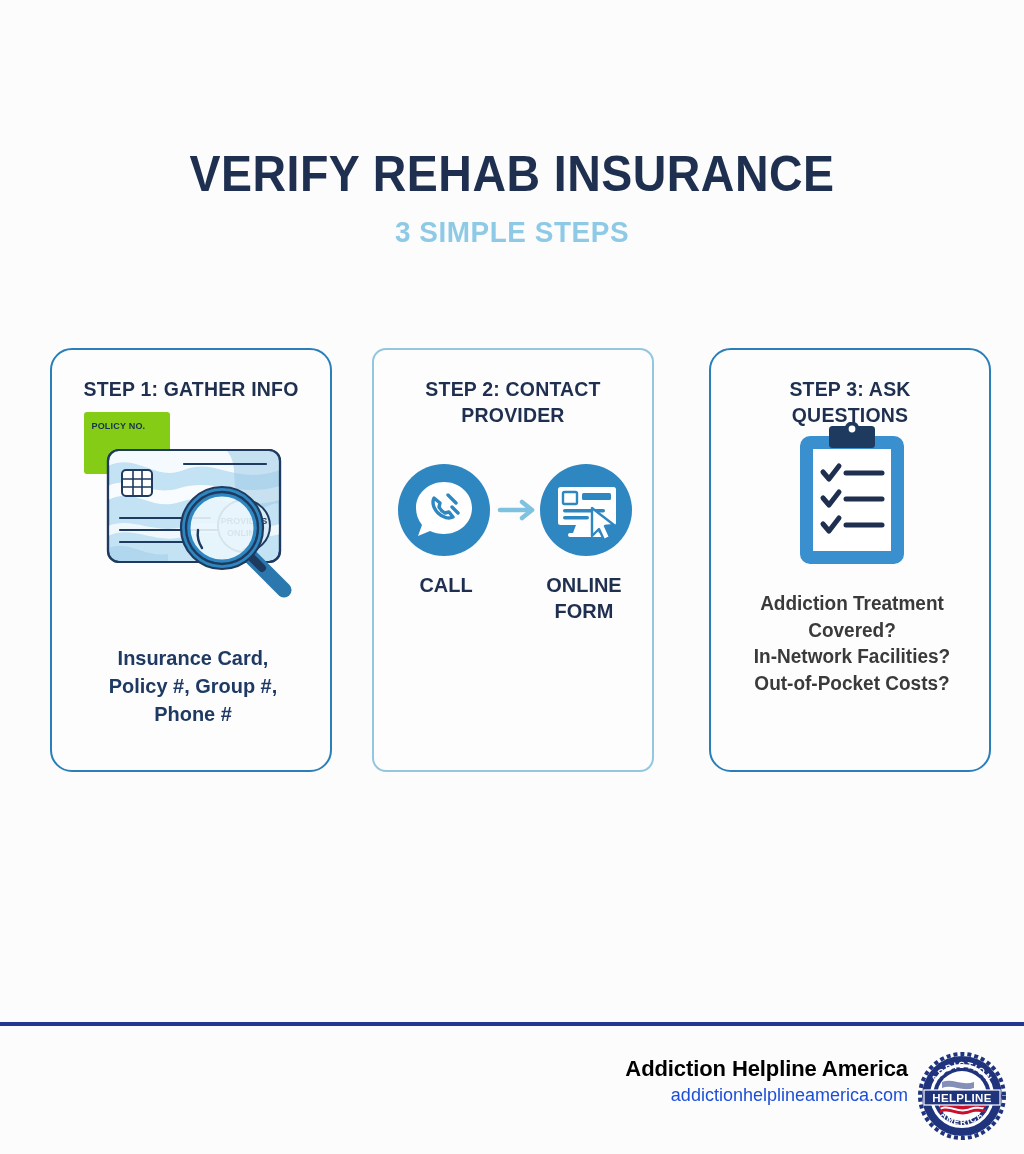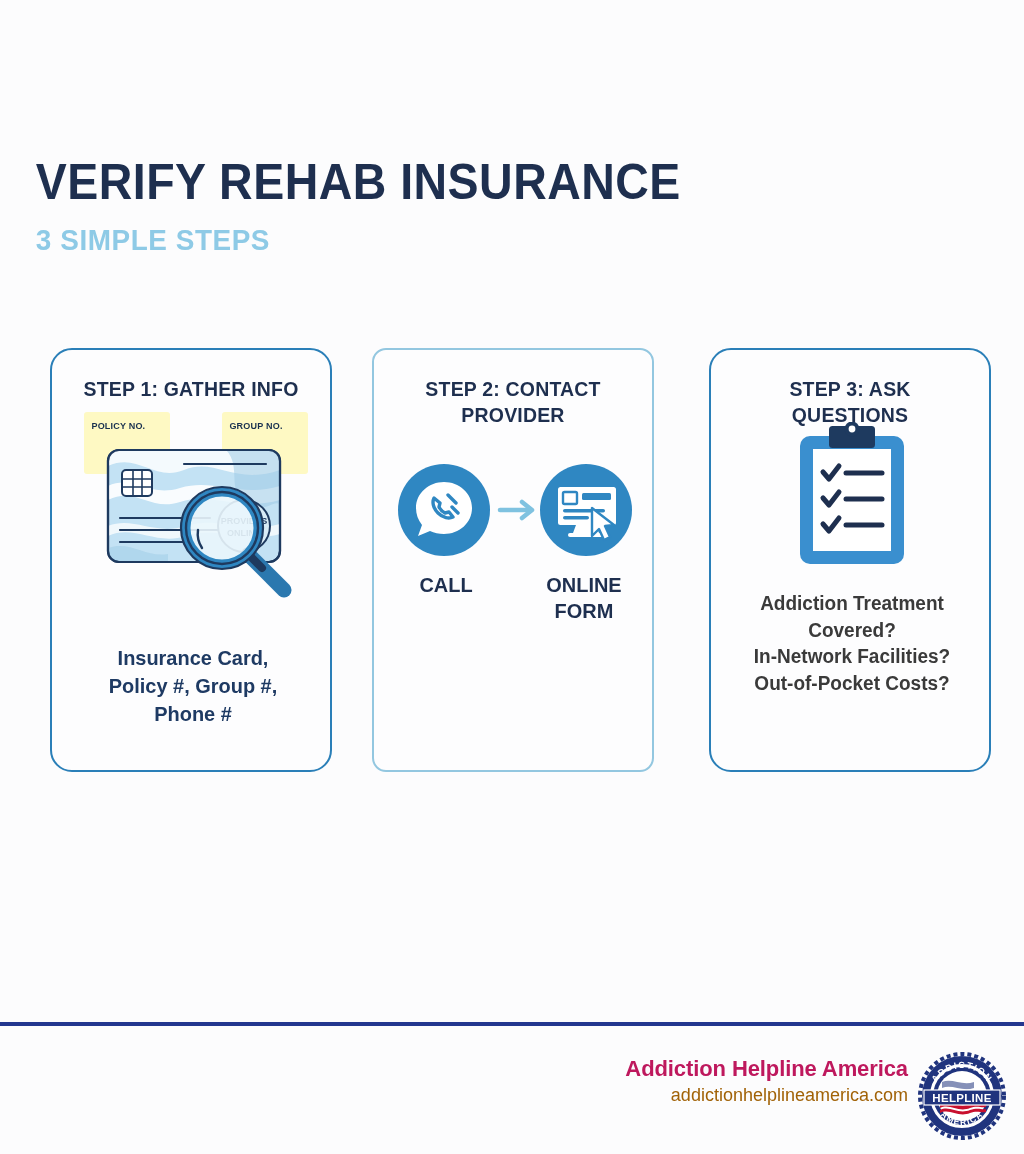--- a/index.html
+++ b/index.html
@@ -11,23 +11,24 @@
     height: 1154px;
     background: #fcfcfd;
     font-family: "Liberation Sans", sans-serif;
     position: relative;
     overflow: hidden;
   }
 
   
   .header {
     position: absolute;
-    top: 156px;
+    top: 148px;
     left: 0;
     width: 1024px;
+    text-align: center;
   }
   .main-title {
     font-family: "Liberation Sans Narrow", "Liberation Sans", sans-serif;
     font-size: 50px;
     font-weight: bold;
     letter-spacing: 0.5px;
     color: #1e2f4f;
     line-height: 1.05;
     margin: 0;
     transform: scaleX(0.93);
@@ -93,21 +94,21 @@
   
   .art1 {
     position: absolute;
     left: 24px;
     top: 58px;
     width: 236px;
     height: 200px;
   }
   .tag {
     position: absolute;
-    background: #fef9c3;
+    background: #84cc16;
     border-radius: 3px;
   }
   .tag-policy { left: 8px;  top: 4px;  width: 86px; height: 62px; }
   .tag-group  { left: 146px; top: 4px; width: 86px; height: 62px; }
   .tag-label {
     position: absolute;
     font-family: "Liberation Sans Narrow", "Liberation Sans", sans-serif;
     font-size: 9.5px;
     font-weight: bold;
     color: #18304f;
@@ -168,28 +169,28 @@
   .footer-text {
     position: absolute;
     right: 116px;
     top: 4px;
     text-align: right;
   }
   .footer-org {
     font-family: "Liberation Sans", sans-serif;
     font-size: 22px;
     font-weight: bold;
-    color: #be185d;
+    color: #000000;
     margin: 0;
     letter-spacing: -0.1px;
   }
   .footer-url {
     font-family: "Liberation Sans", sans-serif;
     font-size: 18px;
-    color: #a16207;
+    color: #1d4ed8;
     margin: 3px 0 0 0;
   }
   .footer-logo {
     position: absolute;
     right: 18px;
     top: 0px;
     width: 88px;
     height: 88px;
   }
 </style>
@@ -202,23 +203,20 @@
 </div>
 
 <div class="cards">
 
   <div class="card card-1">
     <div class="card-title">STEP 1: GATHER INFO</div>
 
     <div class="art1">
       <div class="tag tag-policy">
         <span class="tag-label">POLICY NO.</span>
-      </div>
-      <div class="tag tag-group">
-        <span class="tag-label">GROUP NO.</span>
       </div>
 
       <svg width="236" height="200" viewBox="0 0 236 200" style="position:absolute;left:0;top:0;">
         <defs>
           <clipPath id="cardclip">
             <rect x="32" y="42" width="172" height="112" rx="11"></rect>
           </clipPath>
         </defs>
 
         <rect x="32" y="42" width="172" height="112" rx="11" fill="#c3e2f4" stroke="#1e3a5f" stroke-width="2.2"></rect>

